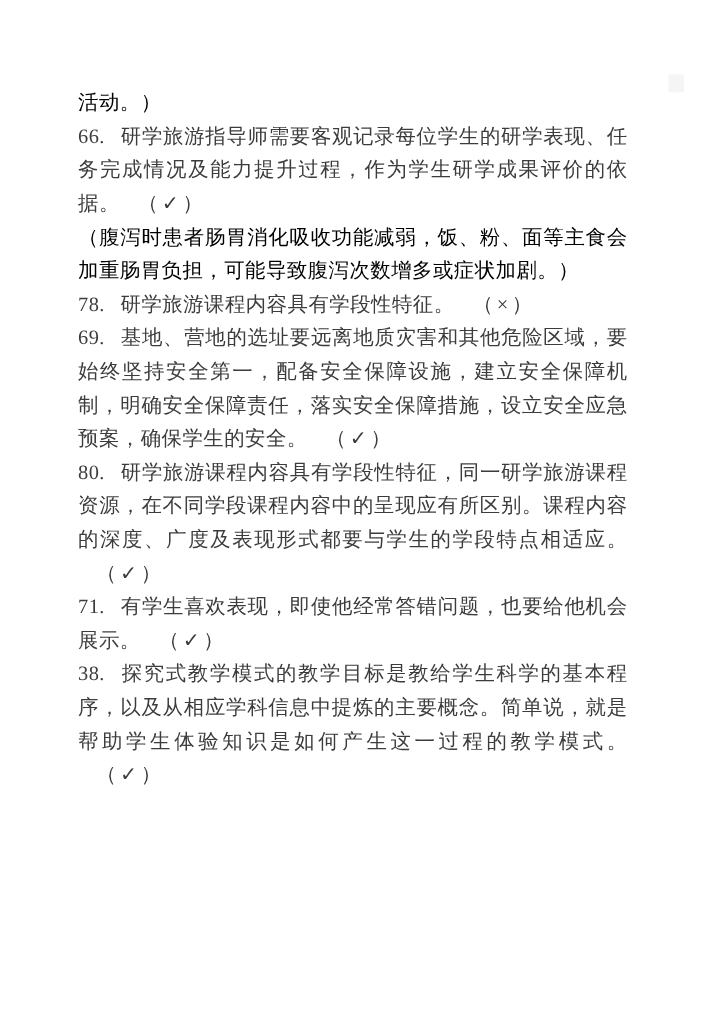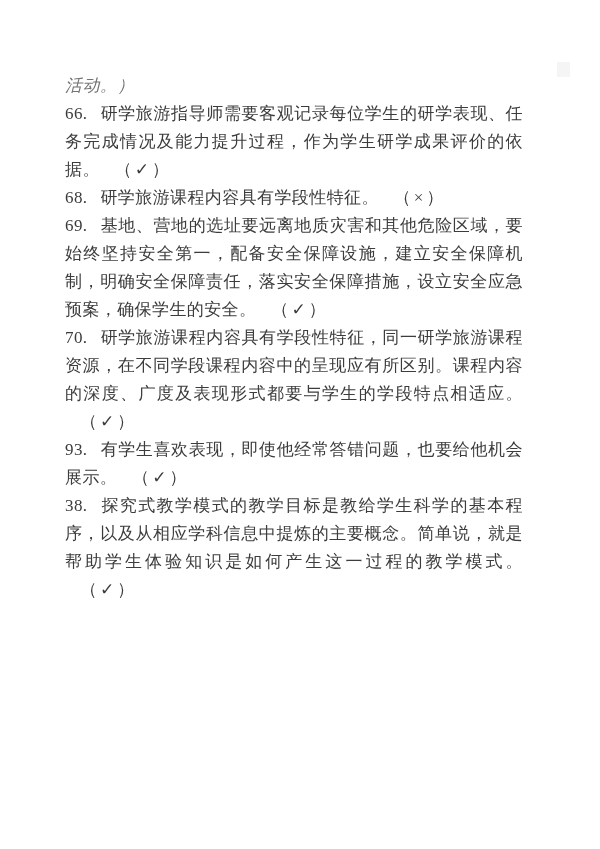--- a/index.html
+++ b/index.html
@@ -33,22 +33,21 @@
   }
   .line {
     margin: 0;
     font-size: 17px;
     line-height: 28px;
     color: #3c3c3c;
     text-align: justify;
     letter-spacing: 0.4px;
   }
   .line.red {
-    color: #737373;
-    font-style: italic;
+    color: #000000;
   }
   .qnum {
     margin-right: 13px;
     margin-top: 32px;
   }
   .verdict {
     margin-left: 15px;
     letter-spacing: 3px;
     white-space: nowrap;
   }
@@ -58,26 +57,27 @@
 
 <div class="page">
   <div class="scan-mark"></div>
   <div class="content">
 
     <p class="line red">活动。）</p>
 
     <p class="line"><span class="qnum">66.</span><span>研学旅游指导师需要客观记录每位学生的研学表现、任务完成情况及能力提升过程，作为学生研学成果评价的依据。</span><span class="verdict">（✓）</span></p>
 
 
+    <p class="line red">（腹泻时患者肠胃消化吸收功能减弱，饭、粉、面等主食会加重肠胃负担，可能导致腹泻次数增多或症状加剧。）</p>
 
-    <p class="line"><span class="qnum">68.</span><span>研学旅游课程内容具有学段性特征。</span><span class="verdict">（×）</span></p>
+    <p class="line"><span class="qnum">78.</span><span>研学旅游课程内容具有学段性特征。</span><span class="verdict">（×）</span></p>
 
 
     <p class="line"><span class="qnum">69.</span><span>基地、营地的选址要远离地质灾害和其他危险区域，要始终坚持安全第一，配备安全保障设施，建立安全保障机制，明确安全保障责任，落实安全保障措施，设立安全应急预案，确保学生的安全。</span><span class="verdict">（✓）</span></p>
 
-    <p class="line"><span class="qnum">70.</span><span>研学旅游课程内容具有学段性特征，同一研学旅游课程资源，在不同学段课程内容中的呈现应有所区别。课程内容的深度、广度及表现形式都要与学生的学段特点相适应。</span><span class="verdict">（✓）</span></p>
+    <p class="line"><span class="qnum">80.</span><span>研学旅游课程内容具有学段性特征，同一研学旅游课程资源，在不同学段课程内容中的呈现应有所区别。课程内容的深度、广度及表现形式都要与学生的学段特点相适应。</span><span class="verdict">（✓）</span></p>
 
-    <p class="line"><span class="qnum">93.</span><span>有学生喜欢表现，即使他经常答错问题，也要给他机会展示。</span><span class="verdict">（✓）</span></p>
+    <p class="line"><span class="qnum">71.</span><span>有学生喜欢表现，即使他经常答错问题，也要给他机会展示。</span><span class="verdict">（✓）</span></p>
 
     <p class="line"><span class="qnum">38.</span><span>探究式教学模式的教学目标是教给学生科学的基本程序，以及从相应学科信息中提炼的主要概念。简单说，就是帮助学生体验知识是如何产生这一过程的教学模式。</span><span class="verdict">（✓）</span></p>
 
   </div>
 </div>
 
 </body></html>

